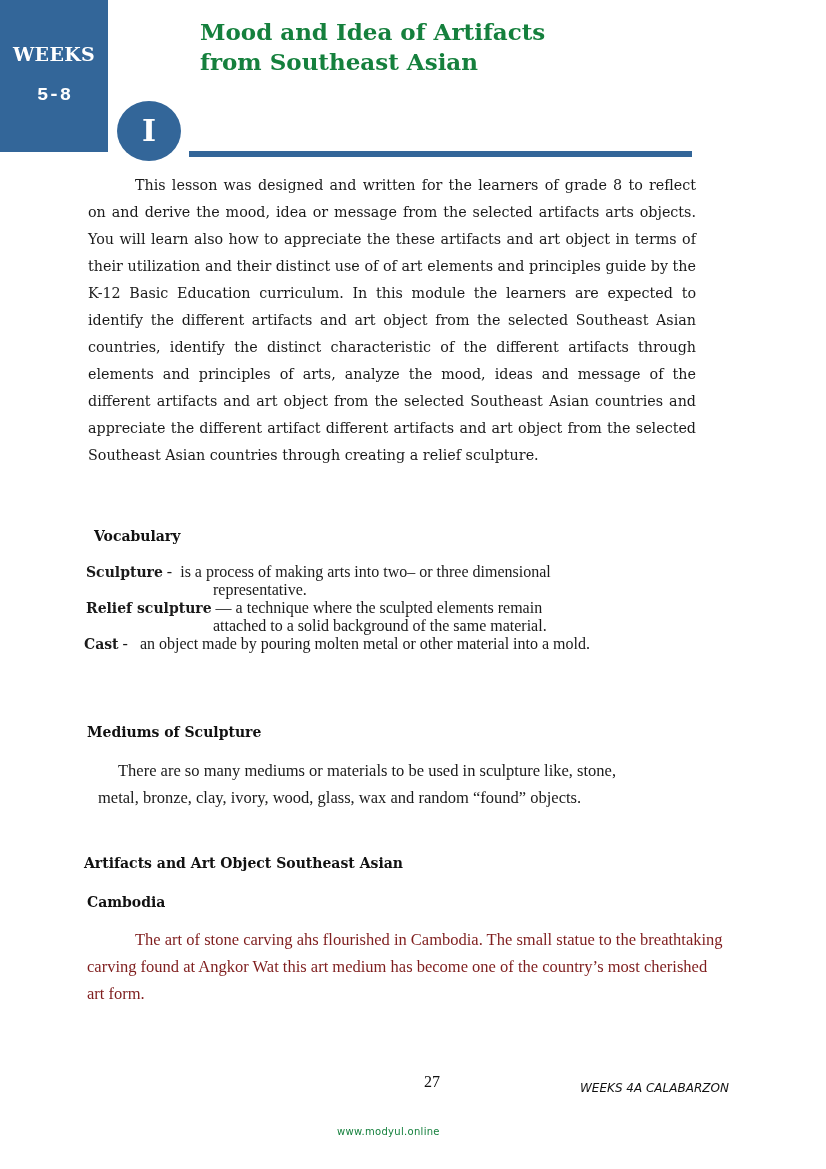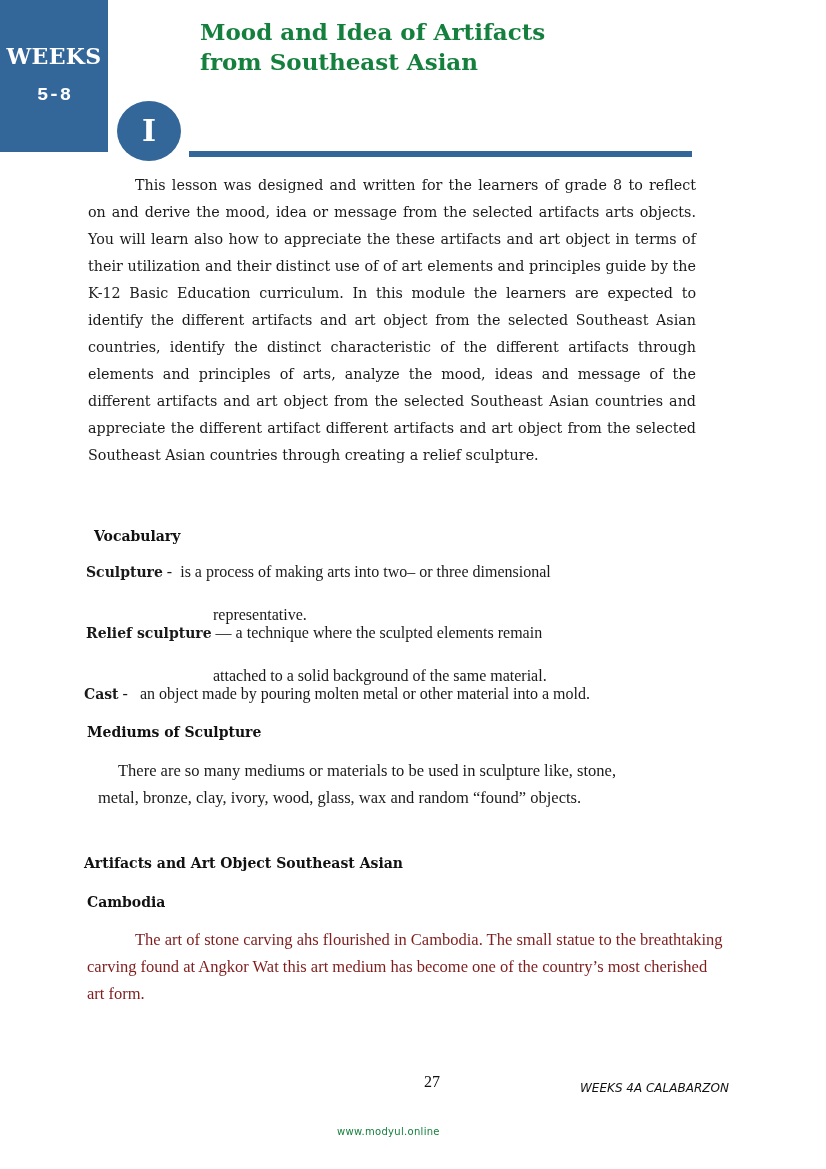--- a/index.html
+++ b/index.html
@@ -1,29 +1,29 @@
 <!DOCTYPE html>
 <html><head>
 <meta charset="utf-8">
 <style>
   html, body { margin: 0; padding: 0; background: #ffffff; }
   body { width: 826px; height: 1169px; position: relative; overflow: hidden; font-family: "DejaVu Serif", serif; color: #111; }
   .weeks-box { position: absolute; left: 0; top: 0; width: 108px; height: 152px; background: #336699; color: #fff; text-align: center; }
-  .weeks-label { position: absolute; left: 0; width: 108px; top: 43px; font-family: "DejaVu Serif", serif; font-weight: bold; font-size: 22px; letter-spacing: 0.3px; }
+  .weeks-label { position: absolute; left: 0; width: 108px; top: 43px; font-family: "DejaVu Serif", serif; font-weight: bold; font-size: 19px; letter-spacing: 0.3px; }
   .weeks-range { position: absolute; left: 0; width: 108px; top: 84px; font-family: Liberation Mono, monospace; font-weight: bold; font-size: 19px; }
   .title { position: absolute; left: 200px; width: 430px; top: 17px; text-align: left; font-family: "DejaVu Serif", serif; font-weight: bold; font-size: 23px; line-height: 30px; color: #15803d; }
   .circle { position: absolute; left: 117px; top: 101px; width: 64px; height: 60px; border-radius: 50%; background: #336699; color: #fff; font-family: "DejaVu Serif", serif; font-weight: bold; font-size: 30px; line-height: 60px; text-align: center; }
   .rule { position: absolute; left: 189px; top: 151px; width: 503px; height: 6px; background: #336699; }
   .intro { position: absolute; left: 88px; top: 172px; width: 608px; font-family: "DejaVu Serif", serif; font-size: 14.3px; line-height: 27px; text-align: justify; color: #1a1a1a; }
   .intro .indent { display: inline-block; width: 47px; }
   .vocab-head { position: absolute; left: 94px; top: 528px; font-family: "DejaVu Serif", serif; font-weight: bold; font-size: 14px; }
   .vocab { position: absolute; left: 86px; top: 563px; width: 640px; font-family: "Liberation Serif", serif; font-size: 16px; line-height: 18px; color: #1a1a1a; }
   .vocab .entry { position: relative; }
   .vocab .term { font-family: "DejaVu Serif", serif; font-weight: bold; font-size: 14px; }
-  .vocab .cont { padding-left: 127px; margin-top: 25px; }
+  .vocab .cont { padding-left: 127px; }
   .vocab .cast { margin-left: -2px; }
   .mediums-head { position: absolute; left: 87px; top: 724px; font-family: "DejaVu Serif", serif; font-weight: bold; font-size: 14px; }
   .mediums-text { position: absolute; left: 98px; top: 757px; width: 660px; font-family: "Liberation Serif", serif; font-size: 16.5px; line-height: 27px; color: #1a1a1a; }
   .mediums-text .indent { display: inline-block; width: 20px; }
   .artifacts-head { position: absolute; left: 84px; top: 855px; font-family: "DejaVu Serif", serif; font-weight: bold; font-size: 14px; }
   .cambodia-head { position: absolute; left: 87px; top: 894px; font-family: "DejaVu Serif", serif; font-weight: bold; font-size: 14px; }
   .cambodia-text { position: absolute; left: 87px; top: 926px; width: 640px; font-family: "Liberation Serif", serif; font-size: 16.5px; line-height: 27px; color: #7f1d1d; }
   .cambodia-text .indent { display: inline-block; width: 48px; }
   .page-num { position: absolute; left: 424px; top: 1073px; font-family: "Liberation Serif", serif; font-size: 16px; color: #111; }
   .footer-brand { position: absolute; left: 580px; top: 1081px; font-family: "DejaVu Sans", sans-serif; font-style: italic; font-size: 12px; color: #111; }

